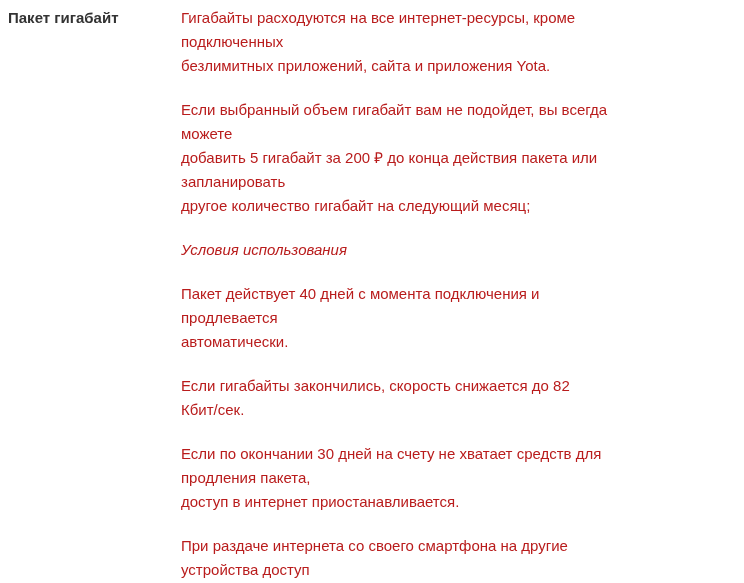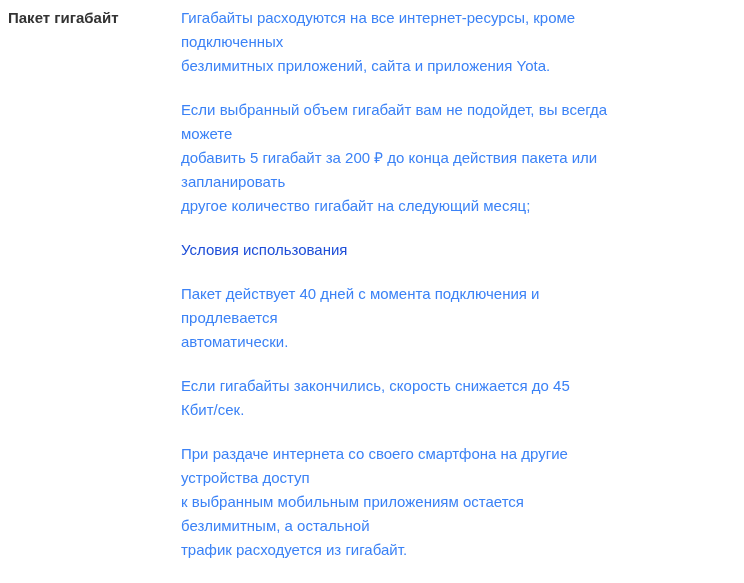--- a/index.html
+++ b/index.html
@@ -32,40 +32,43 @@
     color: #333333;
   }
   .content-col {
     min-width: 0;
   }
   .content-col p {
     margin: 0 0 20px 0;
     font-size: 15px;
     line-height: 24px;
     white-space: pre-line;
-    color: #3b82f6;
+    color: #b91c1c;
   }
   .content-col p.muted {
-    color: #1d4ed8;
+    color: #b91c1c;
+    font-style: italic;
   }
 </style>
 </head>
 <body>
 
 <div class="layout">
   <div class="label-col">
     <h3 class="section-label">Пакет гигабайт</h3>
   </div>
   <div class="content-col">
     <p>Гигабайты расходуются на все интернет-ресурсы, кроме подключенных
 безлимитных приложений, сайта и приложения Yota.</p>
     <p>Если выбранный объем гигабайт вам не подойдет, вы всегда можете
 добавить 5 гигабайт за 200 ₽ до конца действия пакета или запланировать
 другое количество гигабайт на следующий месяц;</p>
     <p class="muted">Условия использования</p>
     <p>Пакет действует 40 дней с момента подключения и продлевается
 автоматически.</p>
-    <p>Если гигабайты закончились, скорость снижается до 45 Кбит/сек.</p>
+    <p>Если гигабайты закончились, скорость снижается до 82 Кбит/сек.</p>
+    <p>Если по окончании 30 дней на счету не хватает средств для продления пакета,
+доступ в интернет приостанавливается.</p>
     <p>При раздаче интернета со своего смартфона на другие устройства доступ
 к выбранным мобильным приложениям остается безлимитным, а остальной
 трафик расходуется из гигабайт.</p>
   </div>
 </div>
 
 </body></html>

